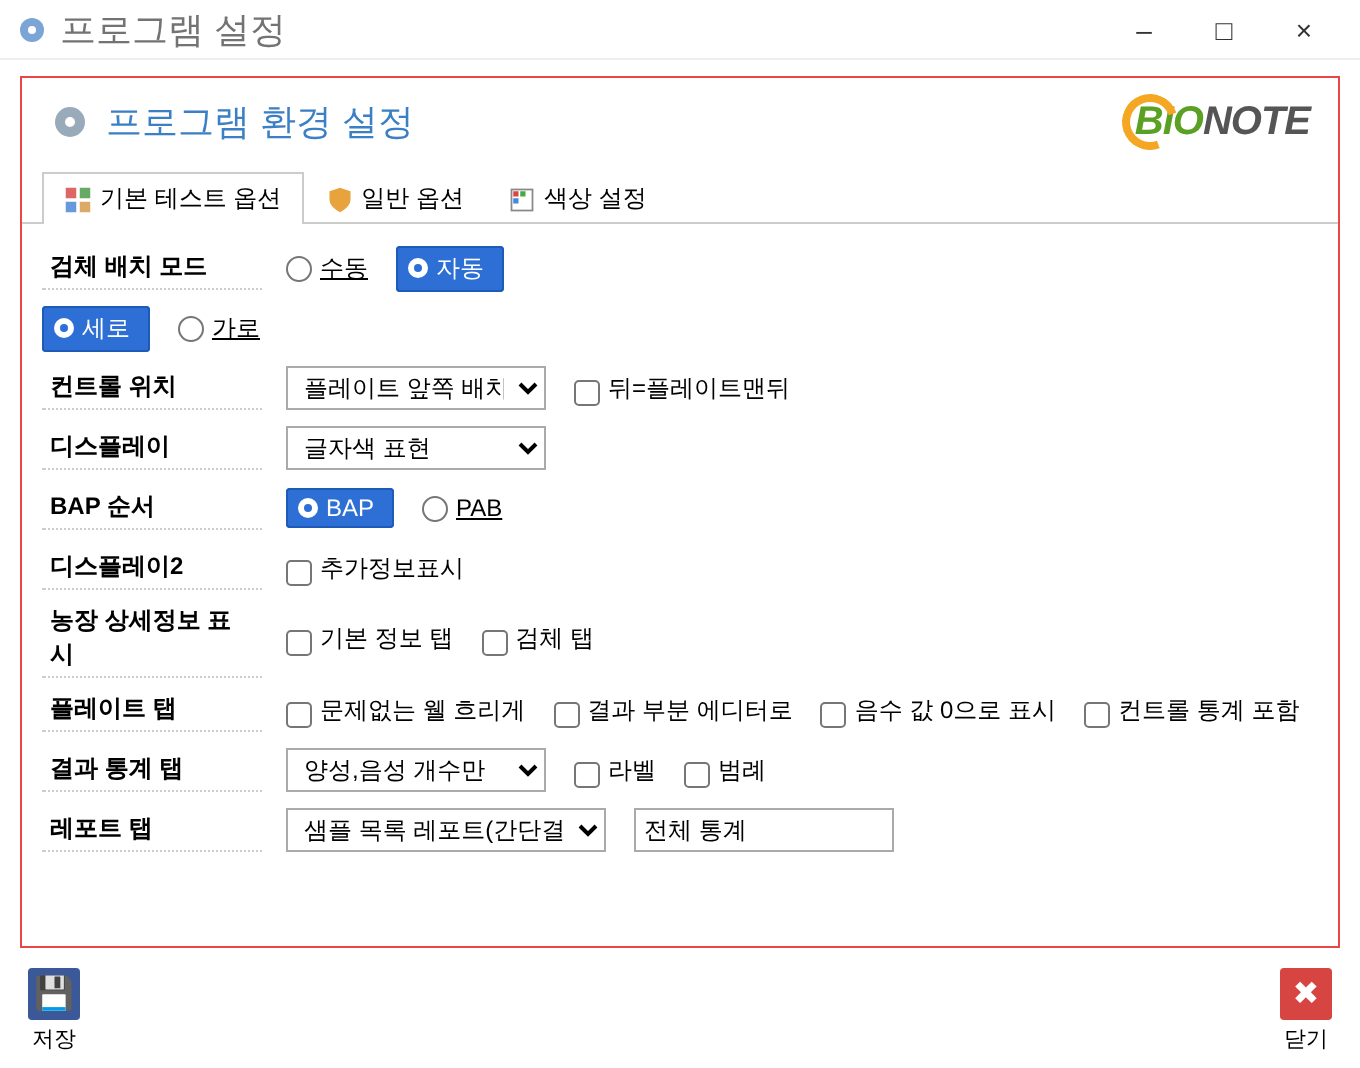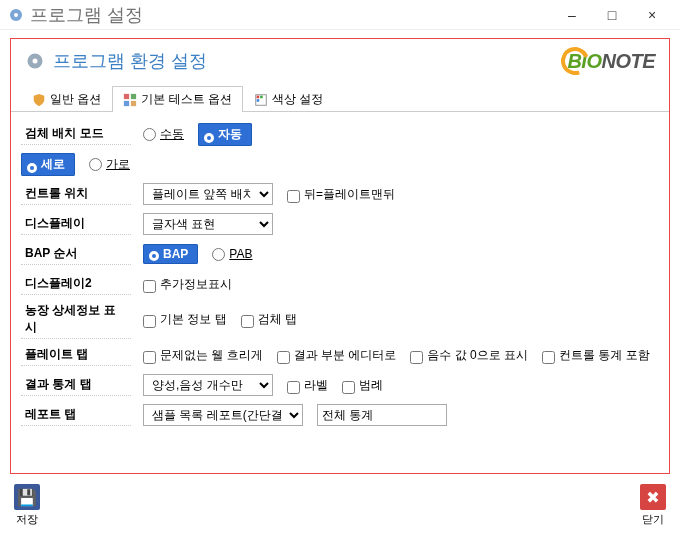--- a/index.html
+++ b/index.html
@@ -28,21 +28,21 @@
 .tab.active { border-color: #ccc; background: #fff; }
 .tab-icon { width: 14px; height: 14px; }
 
 .form-area { padding: 8px 10px; }
 .row { display: flex; align-items: center; min-height: 28px; margin-bottom: 2px; font-size: 12px; }
 .row-label { width: 110px; text-align: left; font-weight: bold; padding: 2px 4px; margin-right: 12px; border-bottom: 1px dotted #ccc; }
 .controls { display: flex; align-items: center; gap: 14px; flex-wrap: wrap; }
 
 .radio-wrap { display: flex; align-items: center; gap: 4px; text-decoration: underline; }
 .radio-wrap input[type=radio] { margin: 0; }
-.radio-pill { display: inline-flex; align-items: flex-end; gap: 4px; background: #2e6fd6; color: #fff; padding: 3px 10px 3px 6px; border-radius: 2px; font-weight: bold; box-shadow: inset 0 0 0 1px #1e5bb8; }
+.radio-pill { display: inline-flex; align-items: center; gap: 4px; background: #2e6fd6; color: #fff; padding: 3px 10px 3px 6px; border-radius: 2px; font-weight: normal; box-shadow: inset 0 0 0 1px #1e5bb8; }
 .radio-pill .circle { width: 10px; height: 10px; border-radius: 50%; border: 2px solid #fff; background: #fff; position: relative; }
 .radio-pill .circle::after { content:''; position:absolute; top:1px; left:1px; width:4px; height:4px; border-radius:50%; background:#2e6fd6; }
 
 .check-wrap { display: flex; align-items: flex-end; gap: 4px; }
 .check-wrap input[type=checkbox] { margin: 0; }
 
 select, input[type=text] { font-size: 12px; padding: 2px 4px; border: 1px solid #aaa; background: #fff; height: 22px; }
 select.w130 { width: 130px; }
 input.w130 { width: 130px; }
 
@@ -76,34 +76,34 @@
         </svg>
       <span class="panel-title">프로그램 환경 설정</span>
     </div>
     <div class="logo-wrap">
       <div class="logo-c"></div>
       <span class="logo"><span class="bio">BIO</span><span class="note">NOTE</span></span>
     </div>
   </div>
 
   <div class="tabs">
-    <div class="tab">
-      <svg class="tab-icon" viewBox="0 0 16 16">
-          <path d="M8 1 L14 3 V8 C14 12 8 15 8 15 C8 15 2 12 2 8 V3 Z" fill="#e8a33d"></path>
-        </svg>
-      <span>일반 옵션</span>
-    </div>
     <div class="tab active">
       <svg class="tab-icon" viewBox="0 0 16 16">
           <rect x="1" y="1" width="6" height="6" fill="#d66"></rect>
           <rect x="9" y="1" width="6" height="6" fill="#6a6"></rect>
           <rect x="1" y="9" width="6" height="6" fill="#69d"></rect>
           <rect x="9" y="9" width="6" height="6" fill="#da6"></rect>
         </svg>
       <span>기본 테스트 옵션</span>
+    </div>
+    <div class="tab">
+      <svg class="tab-icon" viewBox="0 0 16 16">
+          <path d="M8 1 L14 3 V8 C14 12 8 15 8 15 C8 15 2 12 2 8 V3 Z" fill="#e8a33d"></path>
+        </svg>
+      <span>일반 옵션</span>
     </div>
     <div class="tab">
       <svg class="tab-icon" viewBox="0 0 16 16">
           <rect x="2" y="2" width="12" height="12" fill="#fff" stroke="#888"></rect>
           <rect x="3" y="3" width="3" height="3" fill="#d44"></rect>
           <rect x="7" y="3" width="3" height="3" fill="#4a4"></rect>
           <rect x="3" y="7" width="3" height="3" fill="#48d"></rect>
         </svg>
       <span>색상 설정</span>
     </div>

